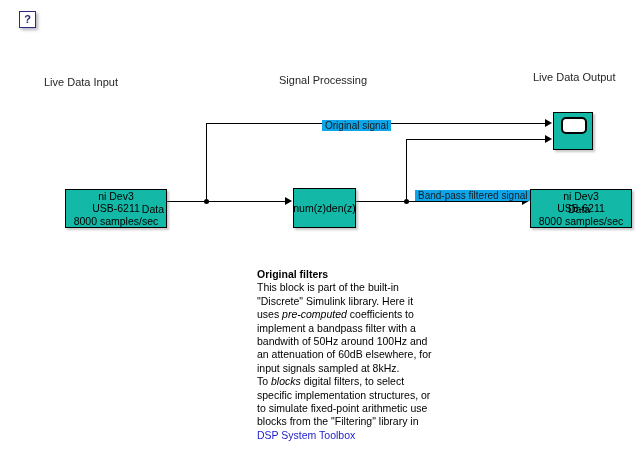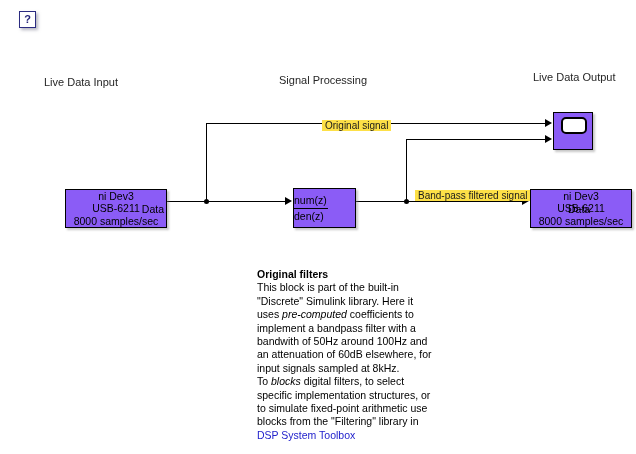--- a/index.html
+++ b/index.html
@@ -74,21 +74,21 @@
     left: 12px;
     top: 333px;
     font-size: 11px;
     color: #1a1a1a;
     white-space: nowrap;
   }
 
   
   .block {
     position: absolute;
-    background: #8b5cf6;
+    background: #14b8a6;
     border: 1px solid #000000;
     box-sizing: border-box;
     box-shadow: 2px 2px 2px rgba(130,130,130,0.45);
   }
   .block-text {
     position: absolute;
     inset: 0;
     display: flex;
     flex-direction: column;
     align-items: center;
@@ -116,22 +116,22 @@
   #port-in-output  { left: 1px;  top: 12.5px; }
 
   
   #block-filter {
     left: 293px; top: 188px; width: 63px; height: 40px;
   }
   .tf {
     position: absolute;
     inset: 0;
     display: flex;
-    flex-direction: column;
-    align-items: flex-start;
+    flex-direction: row;
+    align-items: center;
     justify-content: center;
     gap: 0px;
   }
   .tf-num, .tf-den {
     font-size: 10.5px;
     line-height: 13px;
     color: #000;
   }
   .tf-bar {
     width: 34px;
@@ -175,21 +175,21 @@
     width: 0; height: 0;
     border-top: 4.5px solid transparent;
     border-bottom: 4.5px solid transparent;
     border-left: 7px solid #000;
   }
 
   .signal-label {
     position: absolute;
     font-size: 10px;
     color: #1a1a1a;
-    background: #fde047;
+    background: #0ea5e9;
     padding: 0 3px;
     white-space: nowrap;
   }
   #sig-original { left: 322px; top: 120px; }
   #sig-filtered { left: 415px; top: 190px; }
 
   
   .note {
     position: absolute;
     left: 257px;

